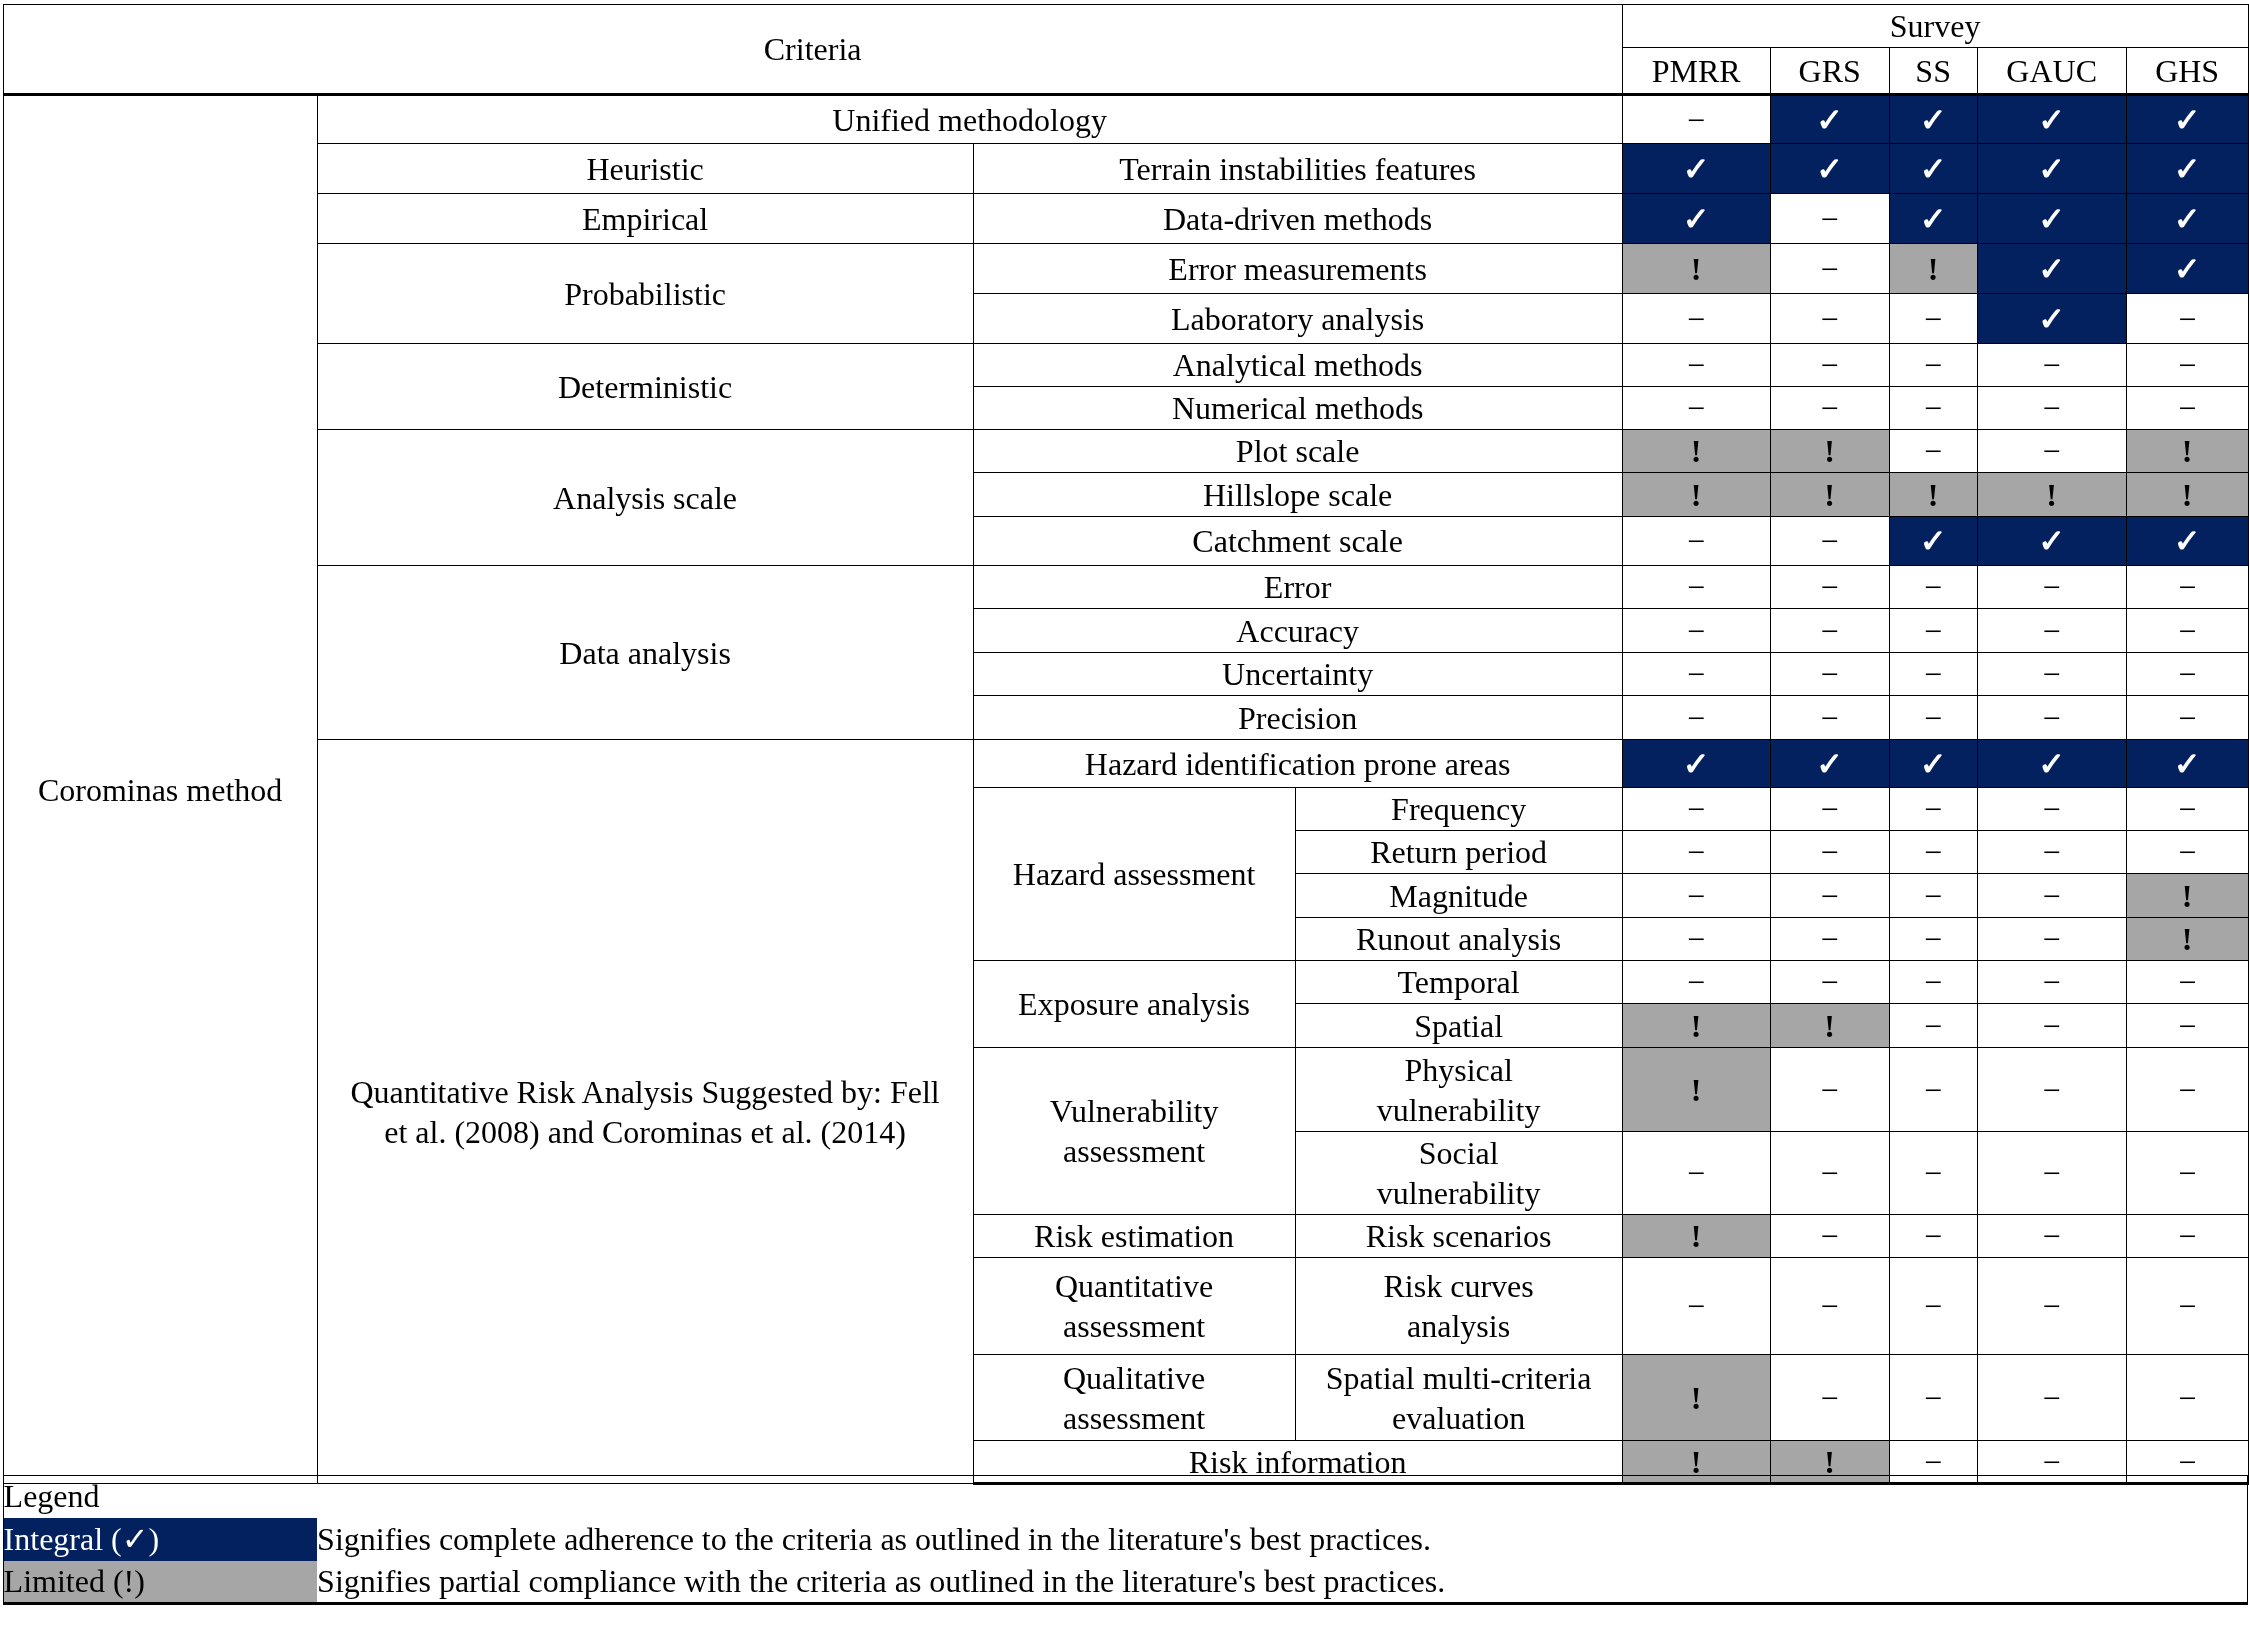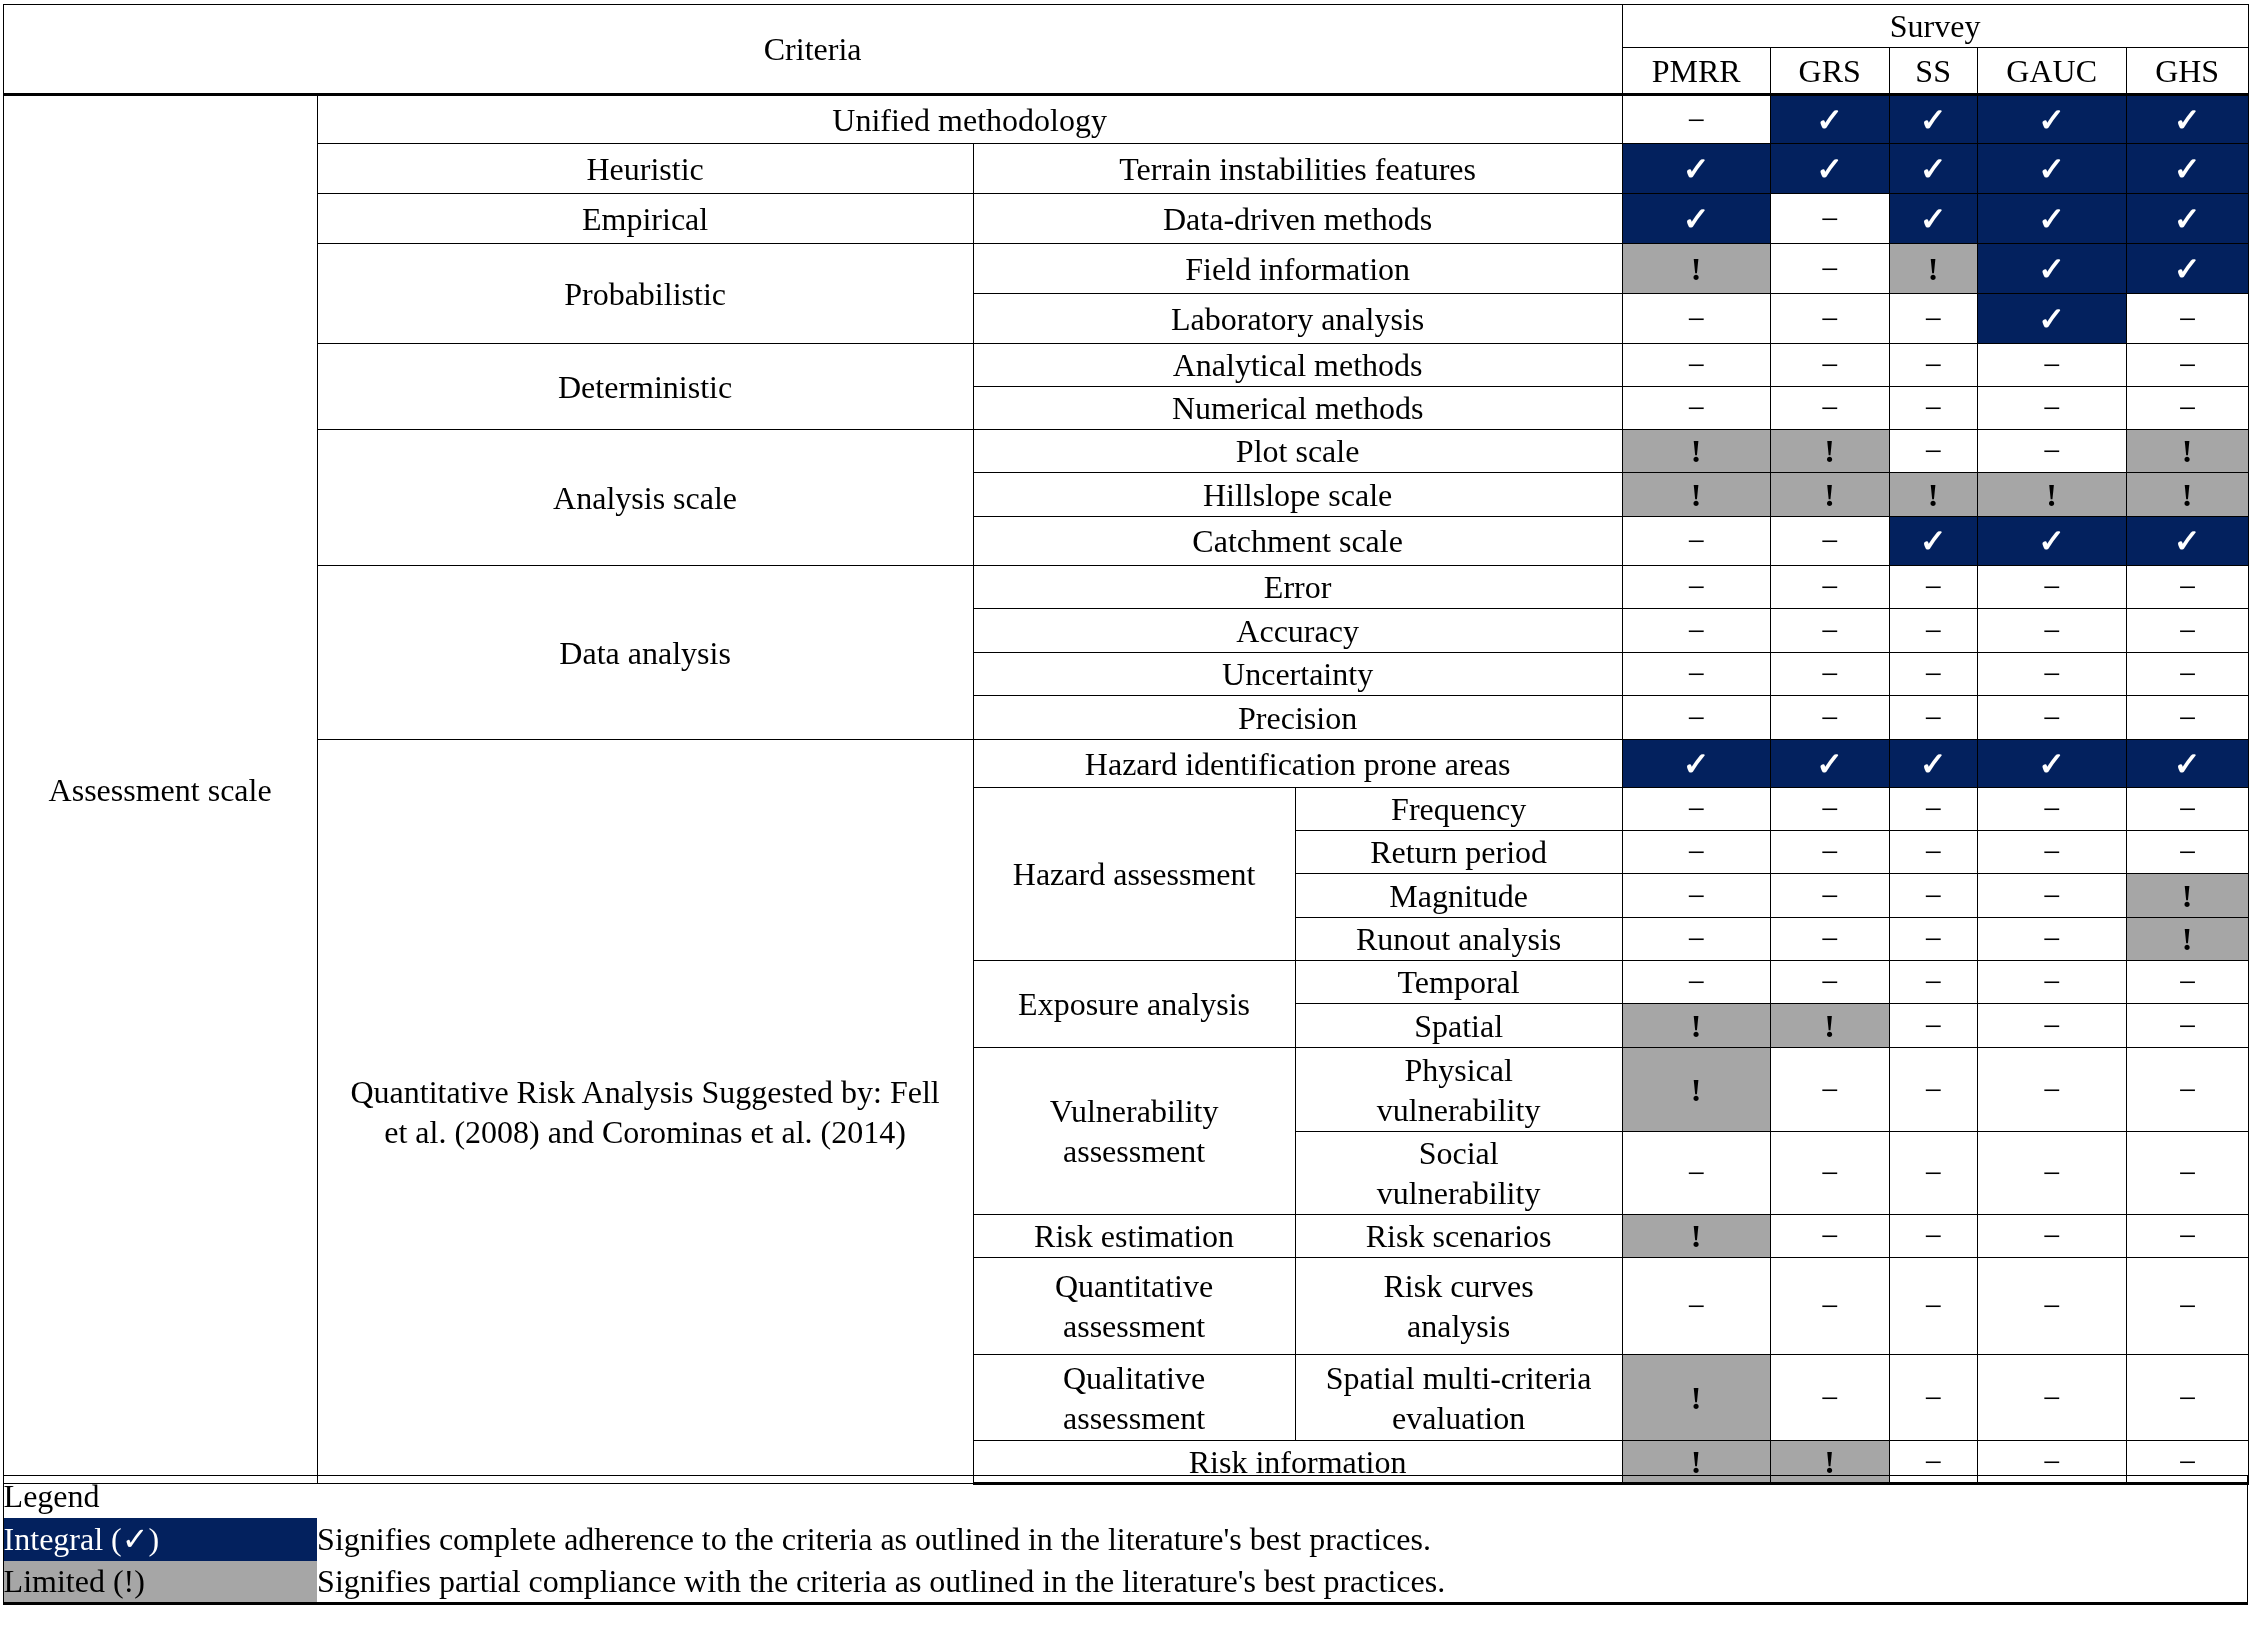--- a/index.html
+++ b/index.html
@@ -38,21 +38,21 @@
   </tr>
   <tr style="height:47px">
     <td class="hdr thick-b">PMRR</td>
     <td class="hdr thick-b">GRS</td>
     <td class="hdr thick-b">SS</td>
     <td class="hdr thick-b">GAUC</td>
     <td class="hdr thick-b">GHS</td>
   </tr>
 
   <tr style="height:49px">
-    <td rowspan="27" style="padding:0 26px">Assessment scale</td>
+    <td rowspan="27" style="padding:0 26px">Corominas method</td>
     <td colspan="3">Unified methodology</td>
   <td class="N">−</td>
         <td class="I">✓</td>
         <td class="I">✓</td>
         <td class="I">✓</td>
         <td class="I">✓</td>
       </tr>
 
   <tr style="height:50px">
     <td>Heuristic</td>
@@ -69,21 +69,21 @@
     <td colspan="2">Data-driven methods</td>
   <td class="I">✓</td>
         <td class="N">−</td>
         <td class="I">✓</td>
         <td class="I">✓</td>
         <td class="I">✓</td>
       </tr>
 
   <tr style="height:50px">
     <td rowspan="2">Probabilistic</td>
-    <td colspan="2">Field information</td>
+    <td colspan="2">Error measurements</td>
   <td class="L">!</td>
         <td class="N">−</td>
         <td class="L">!</td>
         <td class="I">✓</td>
         <td class="I">✓</td>
       </tr>
 
   <tr style="height:50px">
     <td colspan="2">Laboratory analysis</td>
   <td class="N">−</td>

